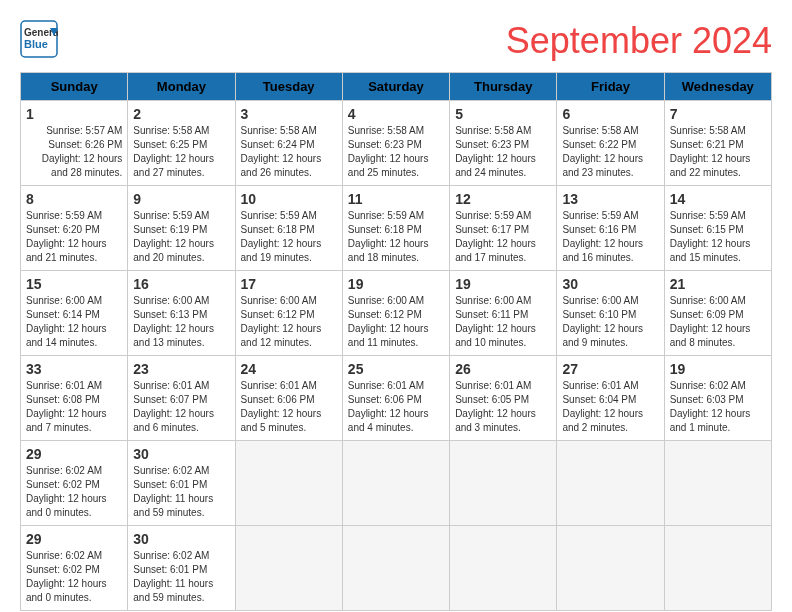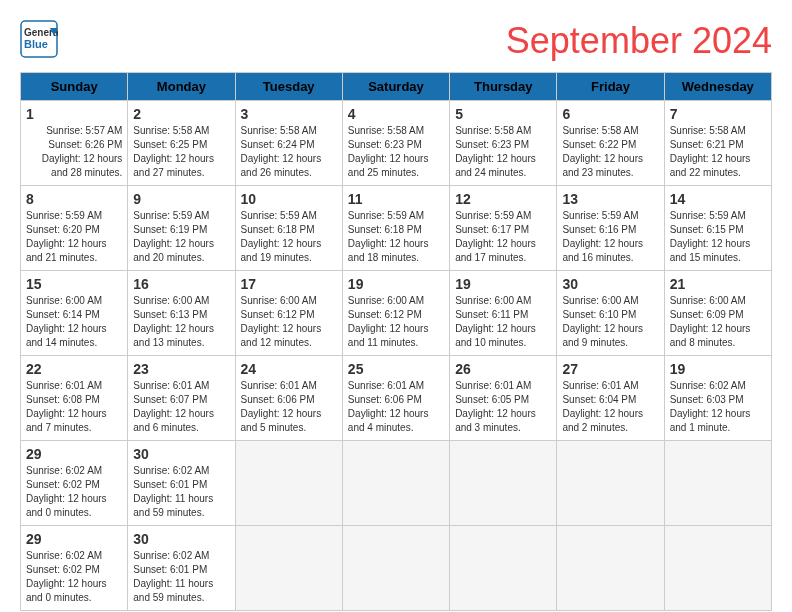--- a/index.html
+++ b/index.html
@@ -250,21 +250,21 @@
         <td>
           <span class="day-number">21</span>
           <div class="day-info" style="white-space: pre-line;">Sunrise: 6:00 AM
 Sunset: 6:09 PM
 Daylight: 12 hours
 and 8 minutes.</div>
         </td>
       </tr>
       <tr>
         <td>
-          <span class="day-number">22</span>
+          <span class="day-number">33</span>
           <div class="day-info" style="white-space: pre-line;">Sunrise: 6:01 AM
 Sunset: 6:08 PM
 Daylight: 12 hours
 and 7 minutes.</div>
         </td>
         <td>
           <span class="day-number">23</span>
           <div class="day-info" style="white-space: pre-line;">Sunrise: 6:01 AM
 Sunset: 6:07 PM
 Daylight: 12 hours

